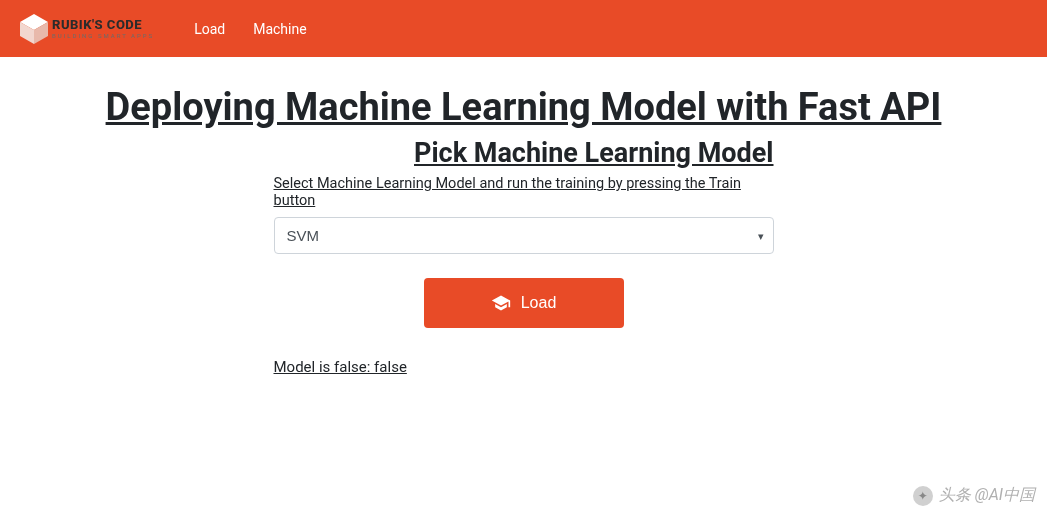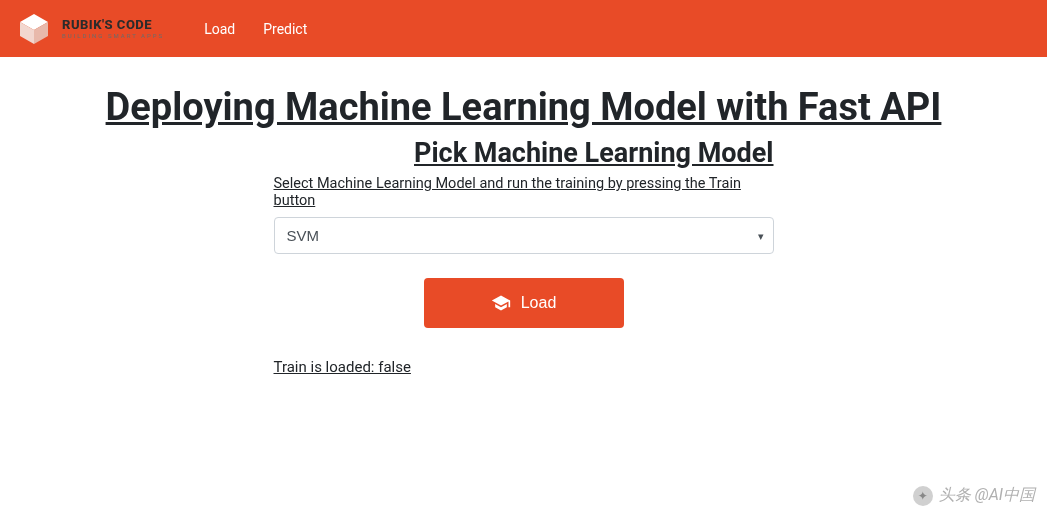--- a/index.html
+++ b/index.html
@@ -19,21 +19,20 @@
     .navbar {
       background: #e84b27;
       height: 57px;
       display: flex;
       align-items: center;
       padding: 0 16px;
     }
     .logo-wrap {
       display: flex;
       align-items: center;
-      gap: 10px;
     }
     .logo-text {
       display: flex;
       flex-direction: column;
       line-height: 1;
     }
     .logo-title {
       font-weight: 800;
       font-size: 13px;
       letter-spacing: 0.5px;
@@ -168,21 +167,21 @@
       <polygon points="4,11 18,19 18,33 4,25" fill="#f2d7cf"></polygon>
       <polygon points="32,11 18,19 18,33 32,25" fill="#e8b9ab"></polygon>
     </svg>
     <div class="logo-text">
       <span class="logo-title">RUBIK'S CODE</span>
       <span class="logo-sub">BUILDING SMART APPS</span>
     </div>
   </div>
   <div class="nav-links">
     <span class="nav-link">Load</span>
-    <span class="nav-link">Predict</span>
+    <span class="nav-link">Machine</span>
   </div>
 </div>
 
 <div class="main">
   <h1 class="page-title">Deploying Machine Learning Model with Fast API</h1>
 
   <div class="section">
     <h2 class="section-title">Pick Machine Learning Model</h2>
     <p class="section-desc">Select Machine Learning Model and run the training by pressing the Train button</p>
 
@@ -196,20 +195,20 @@
     <div class="btn-wrap">
       <button class="load-btn">
         <svg width="20" height="20" viewBox="0 0 24 24">
           <path fill="#ffffff" d="M12 3L1 9l11 6 9-4.91V17h2V9L12 3z"></path>
           <path fill="#ffffff" d="M5 13.18v4L12 21l7-3.82v-4L12 17l-7-3.82z"></path>
         </svg>
         <span>Load</span>
       </button>
     </div>
 
-    <p class="status">Train is loaded: false</p>
+    <p class="status">Model is false: false</p>
   </div>
 </div>
 
 <div class="watermark">
   <span class="wm-icon">✦</span>
   <span>头条 @AI中国</span>
 </div>
 
 </body></html>

